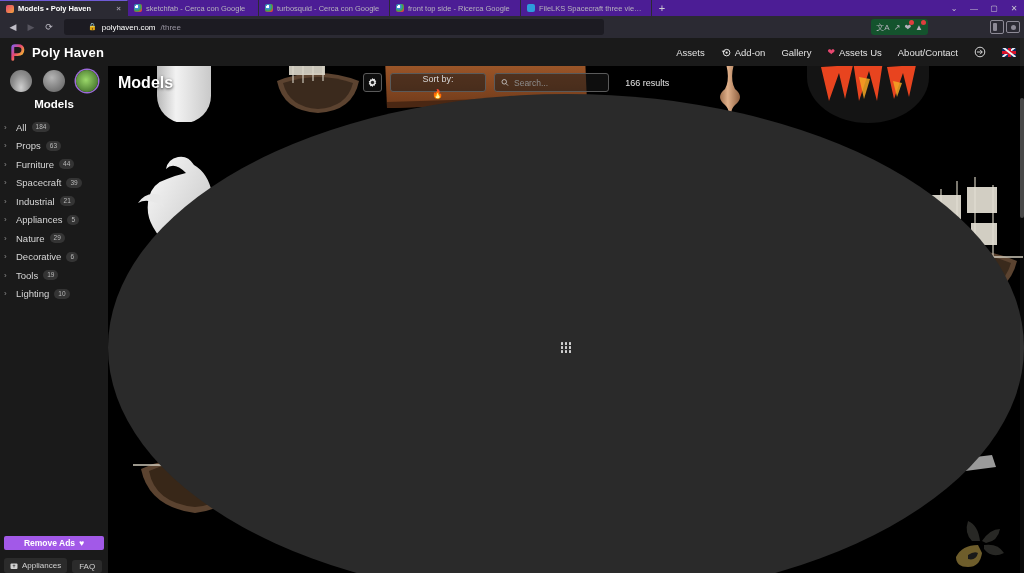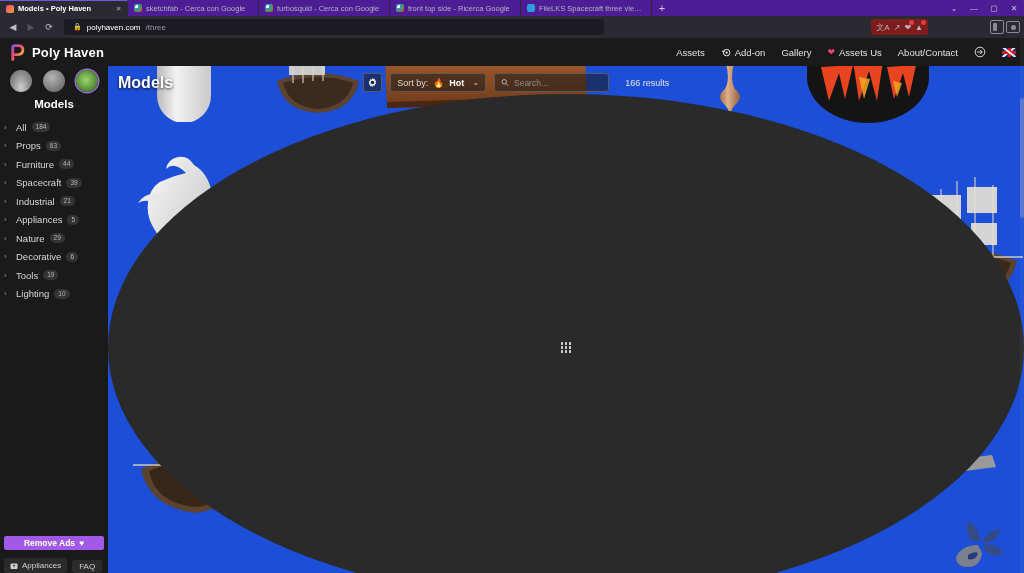--- a/index.html
+++ b/index.html
@@ -56,54 +56,54 @@
     background: #2b2a33; display: flex; align-items: center; padding: 0 4px;
   }
   .navbtn {
     width: 18px; height: 18px; display: flex; align-items: center; justify-content: center;
     color: #c0bec7; font-size: 9px;
   }
   .navbtn.dim { color: #56545e; }
   .urlbar {
     flex: 0 0 auto; margin-left: 6px; height: 16px; width: 540px;
     background: #1c1b22; border-radius: 3px;
-    display: flex; align-items: center; gap: 5px; padding: 0 9px;
+    display: flex; align-items: center; gap: 5px; padding: 0 24px;
     font-size: 8px; color: #d8d6de;
   }
   .urlbar .lock { font-size: 7px; color: #9a96a3; }
   .urlbar .host { color: #ffffff; }
   .urlbar .path { color: #9a96a3; }
   .navright {
     position: absolute; right: 4px; top: 0; height: 22px;
     display: flex; align-items: center; gap: 2px;
   }
   .extbox {
     display: flex; align-items: center; gap: 4px;
-    background: #7f1d1d; border-radius: 3px; height: 16px; padding: 0 5px;
+    background: #14532d; border-radius: 3px; height: 16px; padding: 0 5px;
     margin-right: 60px;
   }
   .extbox .ico { font-size: 8px; color: #b6b3bd; position: relative; }
   .ext-heart { color: #e8476f; }
   .ext-badge {
     position: absolute; top: -3px; right: -3px; background: #e03e3e;
     border-radius: 50%; width: 5px; height: 5px;
   }
   .navright .sq {
     width: 14px; height: 14px; border: 1px solid #8d8a96; border-radius: 2px;
     display:flex; align-items:center; justify-content:center;
   }
   .navright .sq .inner { width: 4px; height: 8px; background: #8d8a96; border-radius:1px; margin-right:5px;}
   .navright .sq2 { width: 14px; height: 12px; border: 1px solid #8d8a96; border-radius: 2px;
     display:flex;align-items:center;justify-content:center;}
   .navright .sq2 .dot { width:5px;height:5px;border-radius:50%;background:#8d8a96;}
 
   
   .page {
     position: absolute; top: 38px; left: 0; width: 1024px; height: 535px;
-    background: #1d4ed8; overflow: hidden;
+    background: #000000; overflow: hidden;
   }
 
   
   .siteheader {
     position: absolute; top: 0; left: 0; width: 1024px; height: 28px;
     background: #1a1a1a; display: flex; align-items: center; z-index: 30;
   }
   .brand { display: flex; align-items: center; gap: 7px; padding-left: 8px; }
   .brand-logo { width: 17px; height: 17px; }
   .brand-name { color: #fff; font-size: 13px; font-weight: bold; letter-spacing: .2px; }
@@ -197,21 +197,21 @@
   .tools { margin-left: 190px; display: flex; align-items: center; gap: 8px; }
   .iconbtn {
     width: 19px; height: 19px; border: 1px solid #5a5a5a; border-radius: 3px;
     background: rgba(25,25,25,.55); color: #e0e0e0; font-size: 10px;
     display: flex; align-items: center; justify-content: center;
   }
   .sortbox {
     height: 19px; border: 1px solid #5a5a5a; border-radius: 3px;
     background: rgba(25,25,25,.55);
     display: flex; align-items: center; gap: 5px; padding: 0 6px;
-    font-size: 9px; color: #d8d8d8; min-width: 96px;
+    font-size: 9px; color: #d8d8d8; min-width: 96px; flex-direction: column;
   }
   .sortbox .val { color: #fff; font-weight: bold; }
   .sortbox .flame { color: #e8a33c; font-size: 9px; }
   .sortbox .chev { margin-left: auto; color: #c9c9c9; font-size: 8px; }
   .searchbox {
     height: 19px; width: 115px; border: 1px solid #5a5a5a; border-radius: 3px;
     background: rgba(25,25,25,.55);
     display: flex; align-items: center; gap: 5px; padding: 0 6px;
   }
   .searchbox input {

